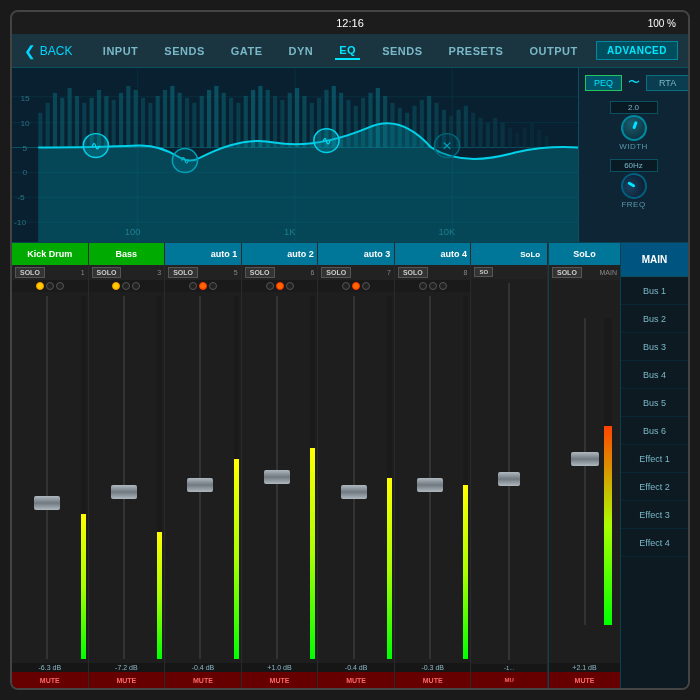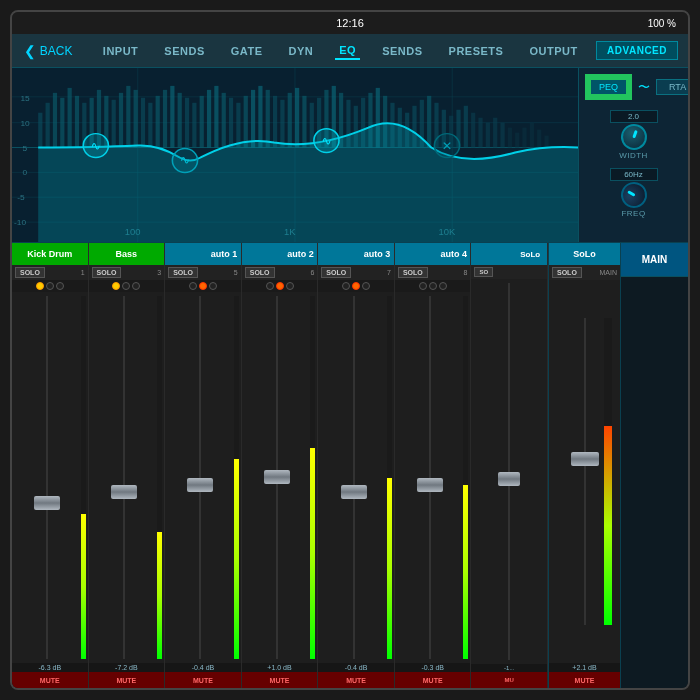--- a/index.html
+++ b/index.html
@@ -123,21 +123,21 @@
       flex-shrink: 0;
     }
     .eq-panel-header {
       display: flex;
       align-items: center;
       gap: 6px;
       margin-bottom: 2px;
     }
     .eq-type-btn {
       background: #0a3d50;
-      border: 6px solid #22c55e;
+      border: 1px solid #22c55e;
       color: #00e5ff;
       font-size: 9px;
       padding: 2px 8px;
       cursor: pointer;
     }
     .eq-type-btn.active {
       background: #005568;
     }
     .rta-btn {
       background: #0a3d50;
@@ -782,16 +782,28 @@
         <div class="master-meter">
           <div class="master-meter-fill"></div>
         </div>
       </div>
       <div class="master-db">+2.1 dB</div>
       <div class="master-mute">MUTE</div>
     </div>
 
     <div class="bus-panel">
       <div class="bus-main-btn">MAIN</div>
+      <div id="bus-buttons-container">
+          <div class="bus-btn">Bus 1</div>
+          <div class="bus-btn">Bus 2</div>
+          <div class="bus-btn">Bus 3</div>
+          <div class="bus-btn">Bus 4</div>
+          <div class="bus-btn">Bus 5</div>
+          <div class="bus-btn">Bus 6</div>
+          <div class="bus-btn">Effect 1</div>
+          <div class="bus-btn">Effect 2</div>
+          <div class="bus-btn">Effect 3</div>
+          <div class="bus-btn">Effect 4</div>
+        </div>
     </div>
   </div>
 
 </div>
 
 </body></html>

